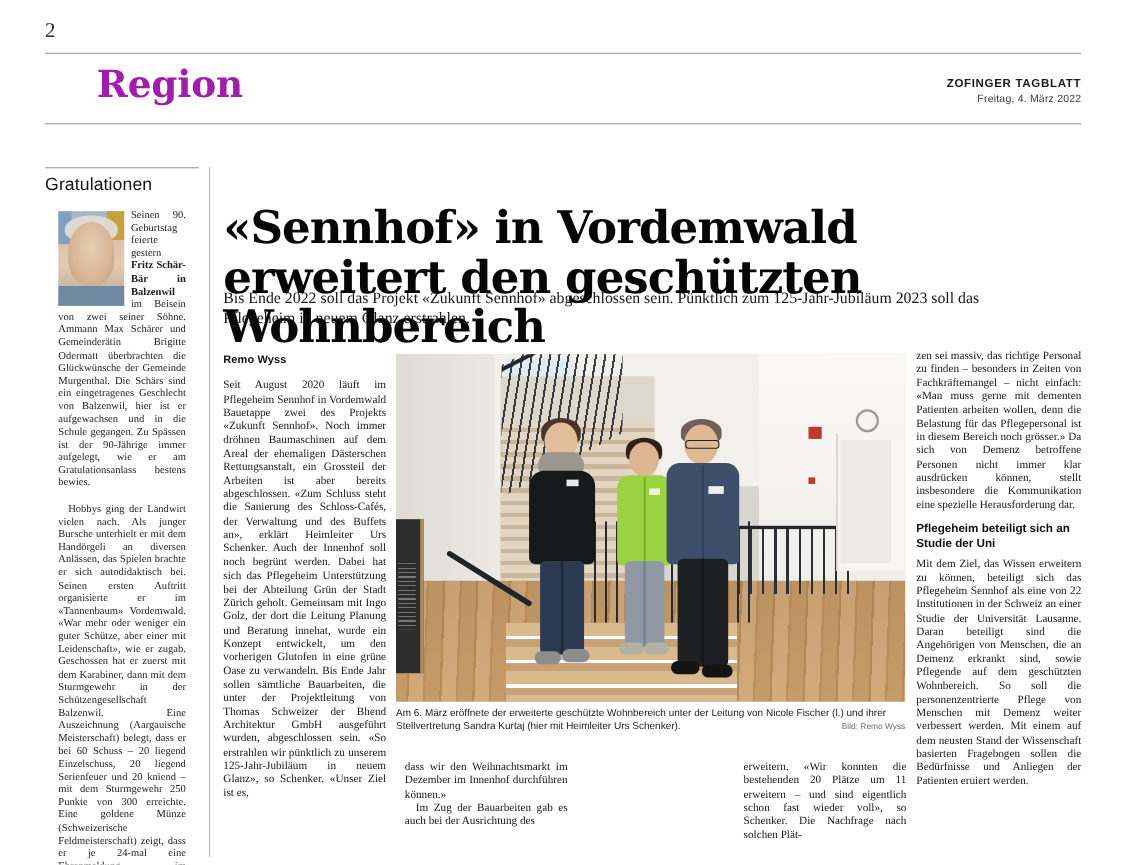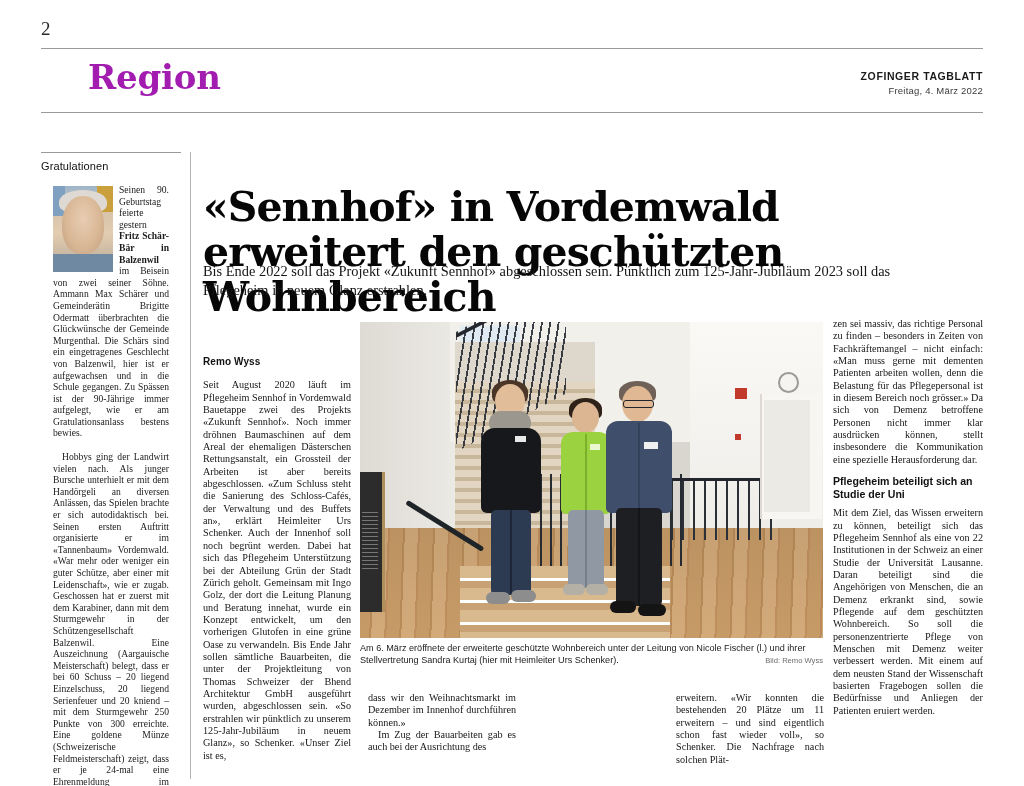--- a/index.html
+++ b/index.html
@@ -55,21 +55,21 @@
 
   
   .side{
     position:absolute;left:41px;top:152px;width:140px;
   }
   .side-rule{
     width:140px;height:1px;background:#9a9a9a;margin-bottom:7px;
   }
   .side-head{
     font-family:"Liberation Sans",sans-serif;
-    font-size:11px;font-weight:400;color:#111;margin-bottom:8px;
+    font-size:16px;font-weight:400;color:#111;margin-bottom:8px;
     letter-spacing:.1px;
   }
   .side-body{
     font-family:"Liberation Serif",serif;
     font-size:9.6px;line-height:11.6px;
     text-align:justify;color:#1a1a1a;
     hyphens:auto;
   }
   .side-body b{font-weight:700;}
   .side-body p{margin:12px;text-indent:9px;}
@@ -122,21 +122,20 @@
     font-size:10.2px;line-height:12.35px;
     text-align:justify;color:#161616;
     hyphens:auto;
   }
   .col p{margin:0;text-indent:10px;}
   .col p.first{text-indent:0;}
   .byline{
     font-family:"Liberation Sans",sans-serif;
     font-size:10px;font-weight:700;color:#111;margin-bottom:11px;
     letter-spacing:.1px;
-    margin-top:34px;
   }
   .subhead{
     font-family:"Liberation Sans",sans-serif;
     font-size:10.6px;font-weight:700;line-height:12.6px;color:#111;
     margin:9px 0 7px 0;text-align:left;
   }
 
   
   .col-a{left:203px;top:322px;width:148px;}
   .col-d{left:833px;top:318px;width:150px;}

